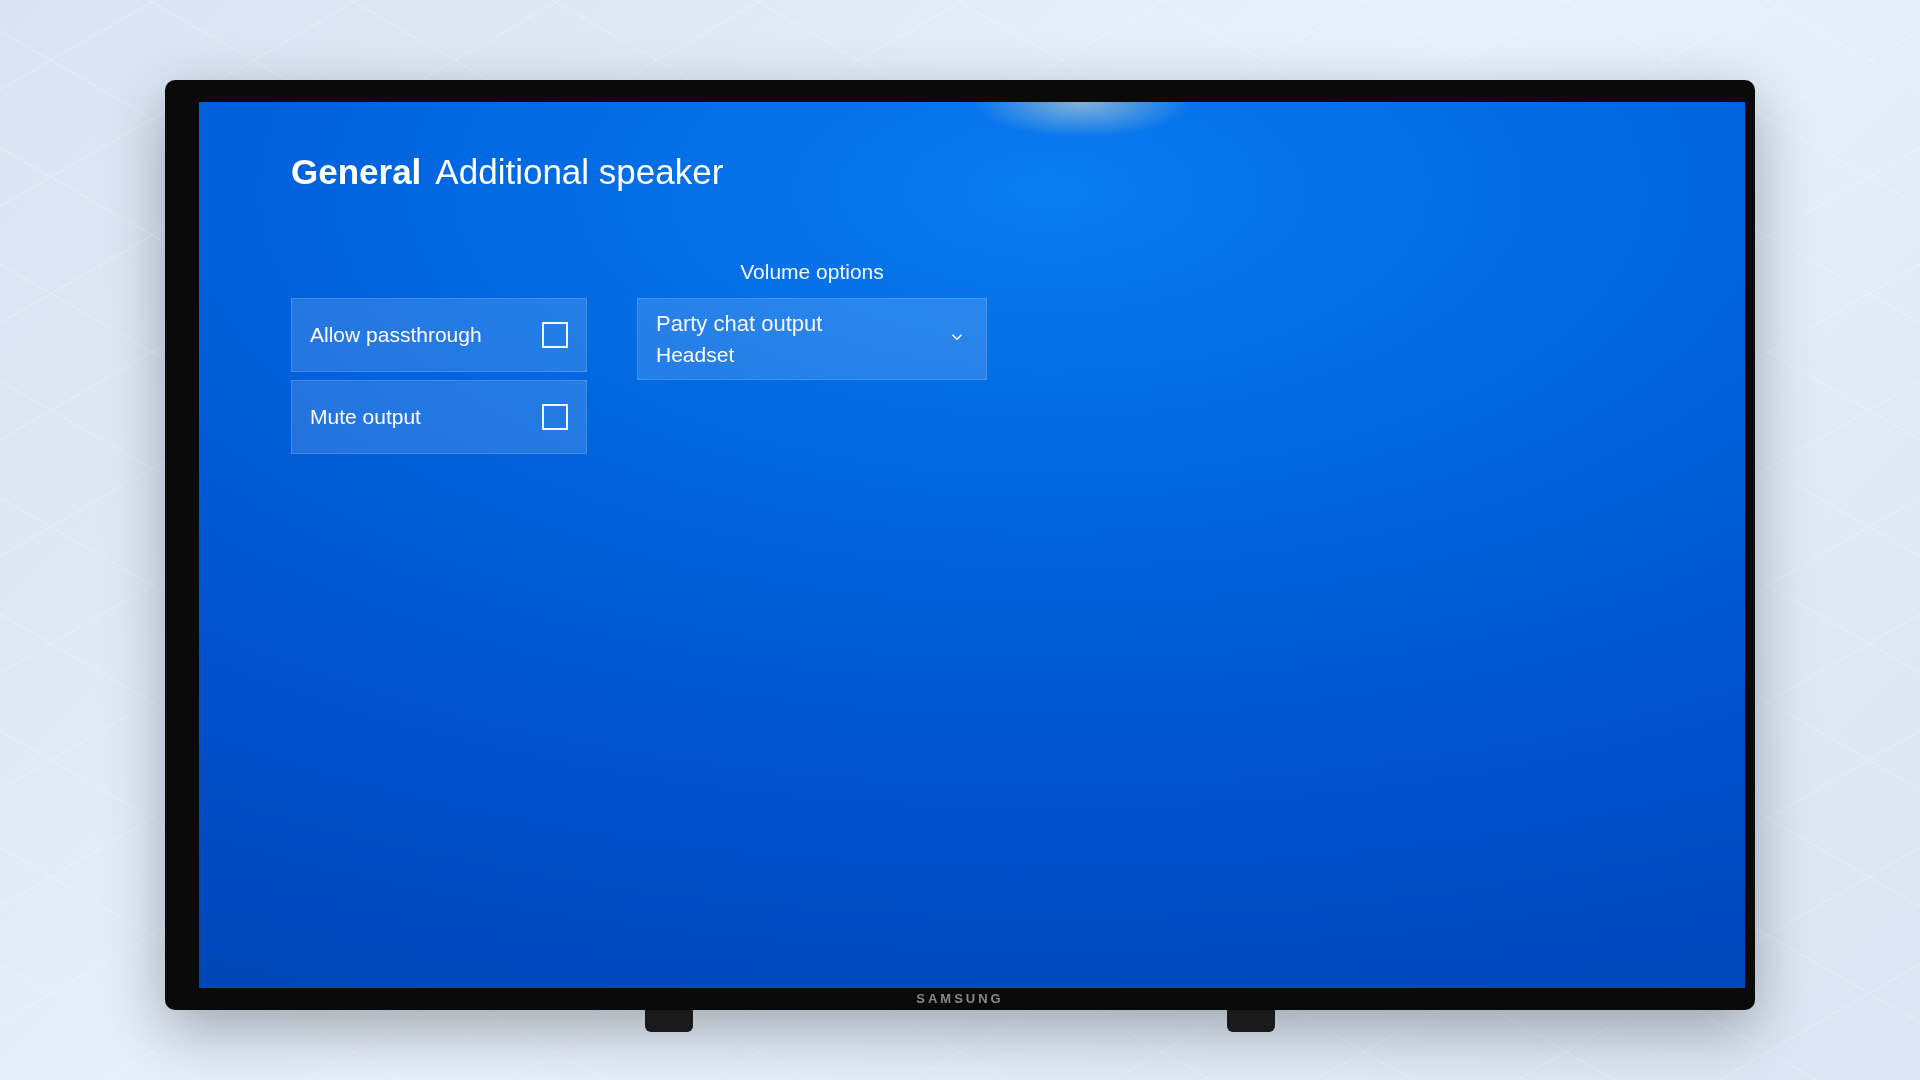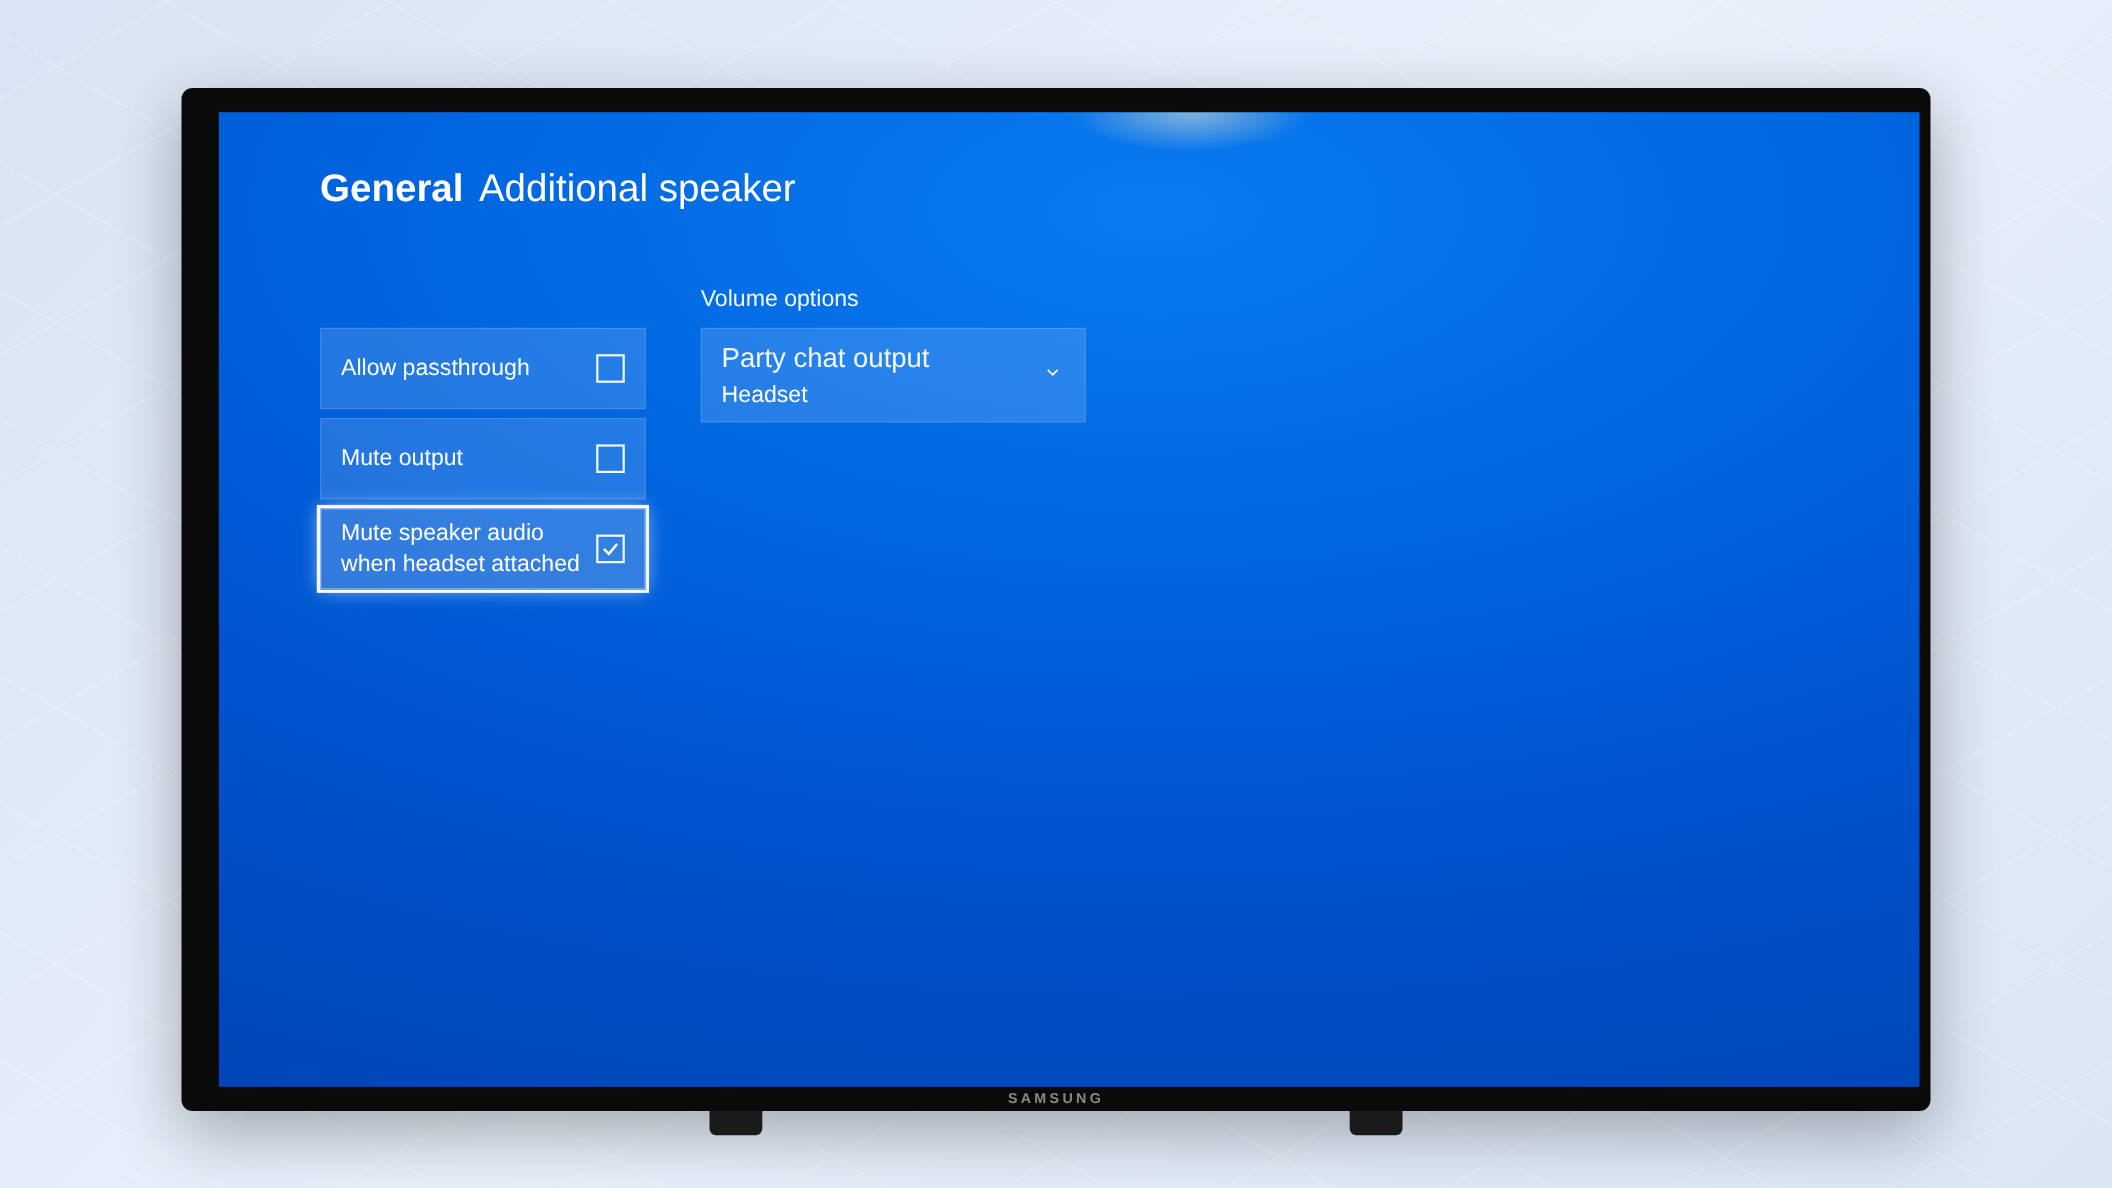--- a/index.html
+++ b/index.html
@@ -129,20 +129,21 @@
       flex-direction: column;
       gap: 8px;
     }
 
     .section-heading {
       color: #fff;
       font-size: 21px;
       font-weight: 400;
       margin-bottom: 6px;
       opacity: 0.95;
+      text-align: center;
     }
 
     .column-left { width: 296px; padding-top: 38px; }
     .column-right { width: 350px; }
 
     .option-item {
       background: rgba(255,255,255,0.14);
       border: 1px solid rgba(255,255,255,0.15);
       padding: 0 18px;
       display: flex;
@@ -190,21 +191,21 @@
       display: flex;
       flex-direction: column;
       align-items: flex-start;
       position: relative;
       padding: 10px 18px;
       justify-content: center;
       min-height: 74px;
     }
 
     .dropdown-label {
-      font-size: 25px;
+      font-size: 22px;
       opacity: 0.95;
       line-height: 1.4;
     }
 
     .dropdown-value {
       font-size: 21px;
       line-height: 1.4;
     }
 
     .chevron {
@@ -248,28 +249,20 @@
         <div class="option-item">
           <span class="option-label">Allow passthrough</span>
           <span class="checkbox"></span>
         </div>
 
         <div class="option-item">
           <span class="option-label">Mute output</span>
           <span class="checkbox"></span>
         </div>
 
-        <div class="option-item selected">
-          <span class="option-label">Mute speaker audio when headset attached</span>
-          <span class="checkbox checked">
-            <svg viewBox="0 0 24 24">
-                <path d="M4 12 L10 18 L20 6"></path>
-              </svg>
-          </span>
-        </div>
 
       </div>
 
       <div class="column column-right">
 
         <div class="section-heading">Volume options</div>
 
 
         <div class="option-item dropdown-item">
           <span class="dropdown-label">Party chat output</span>

